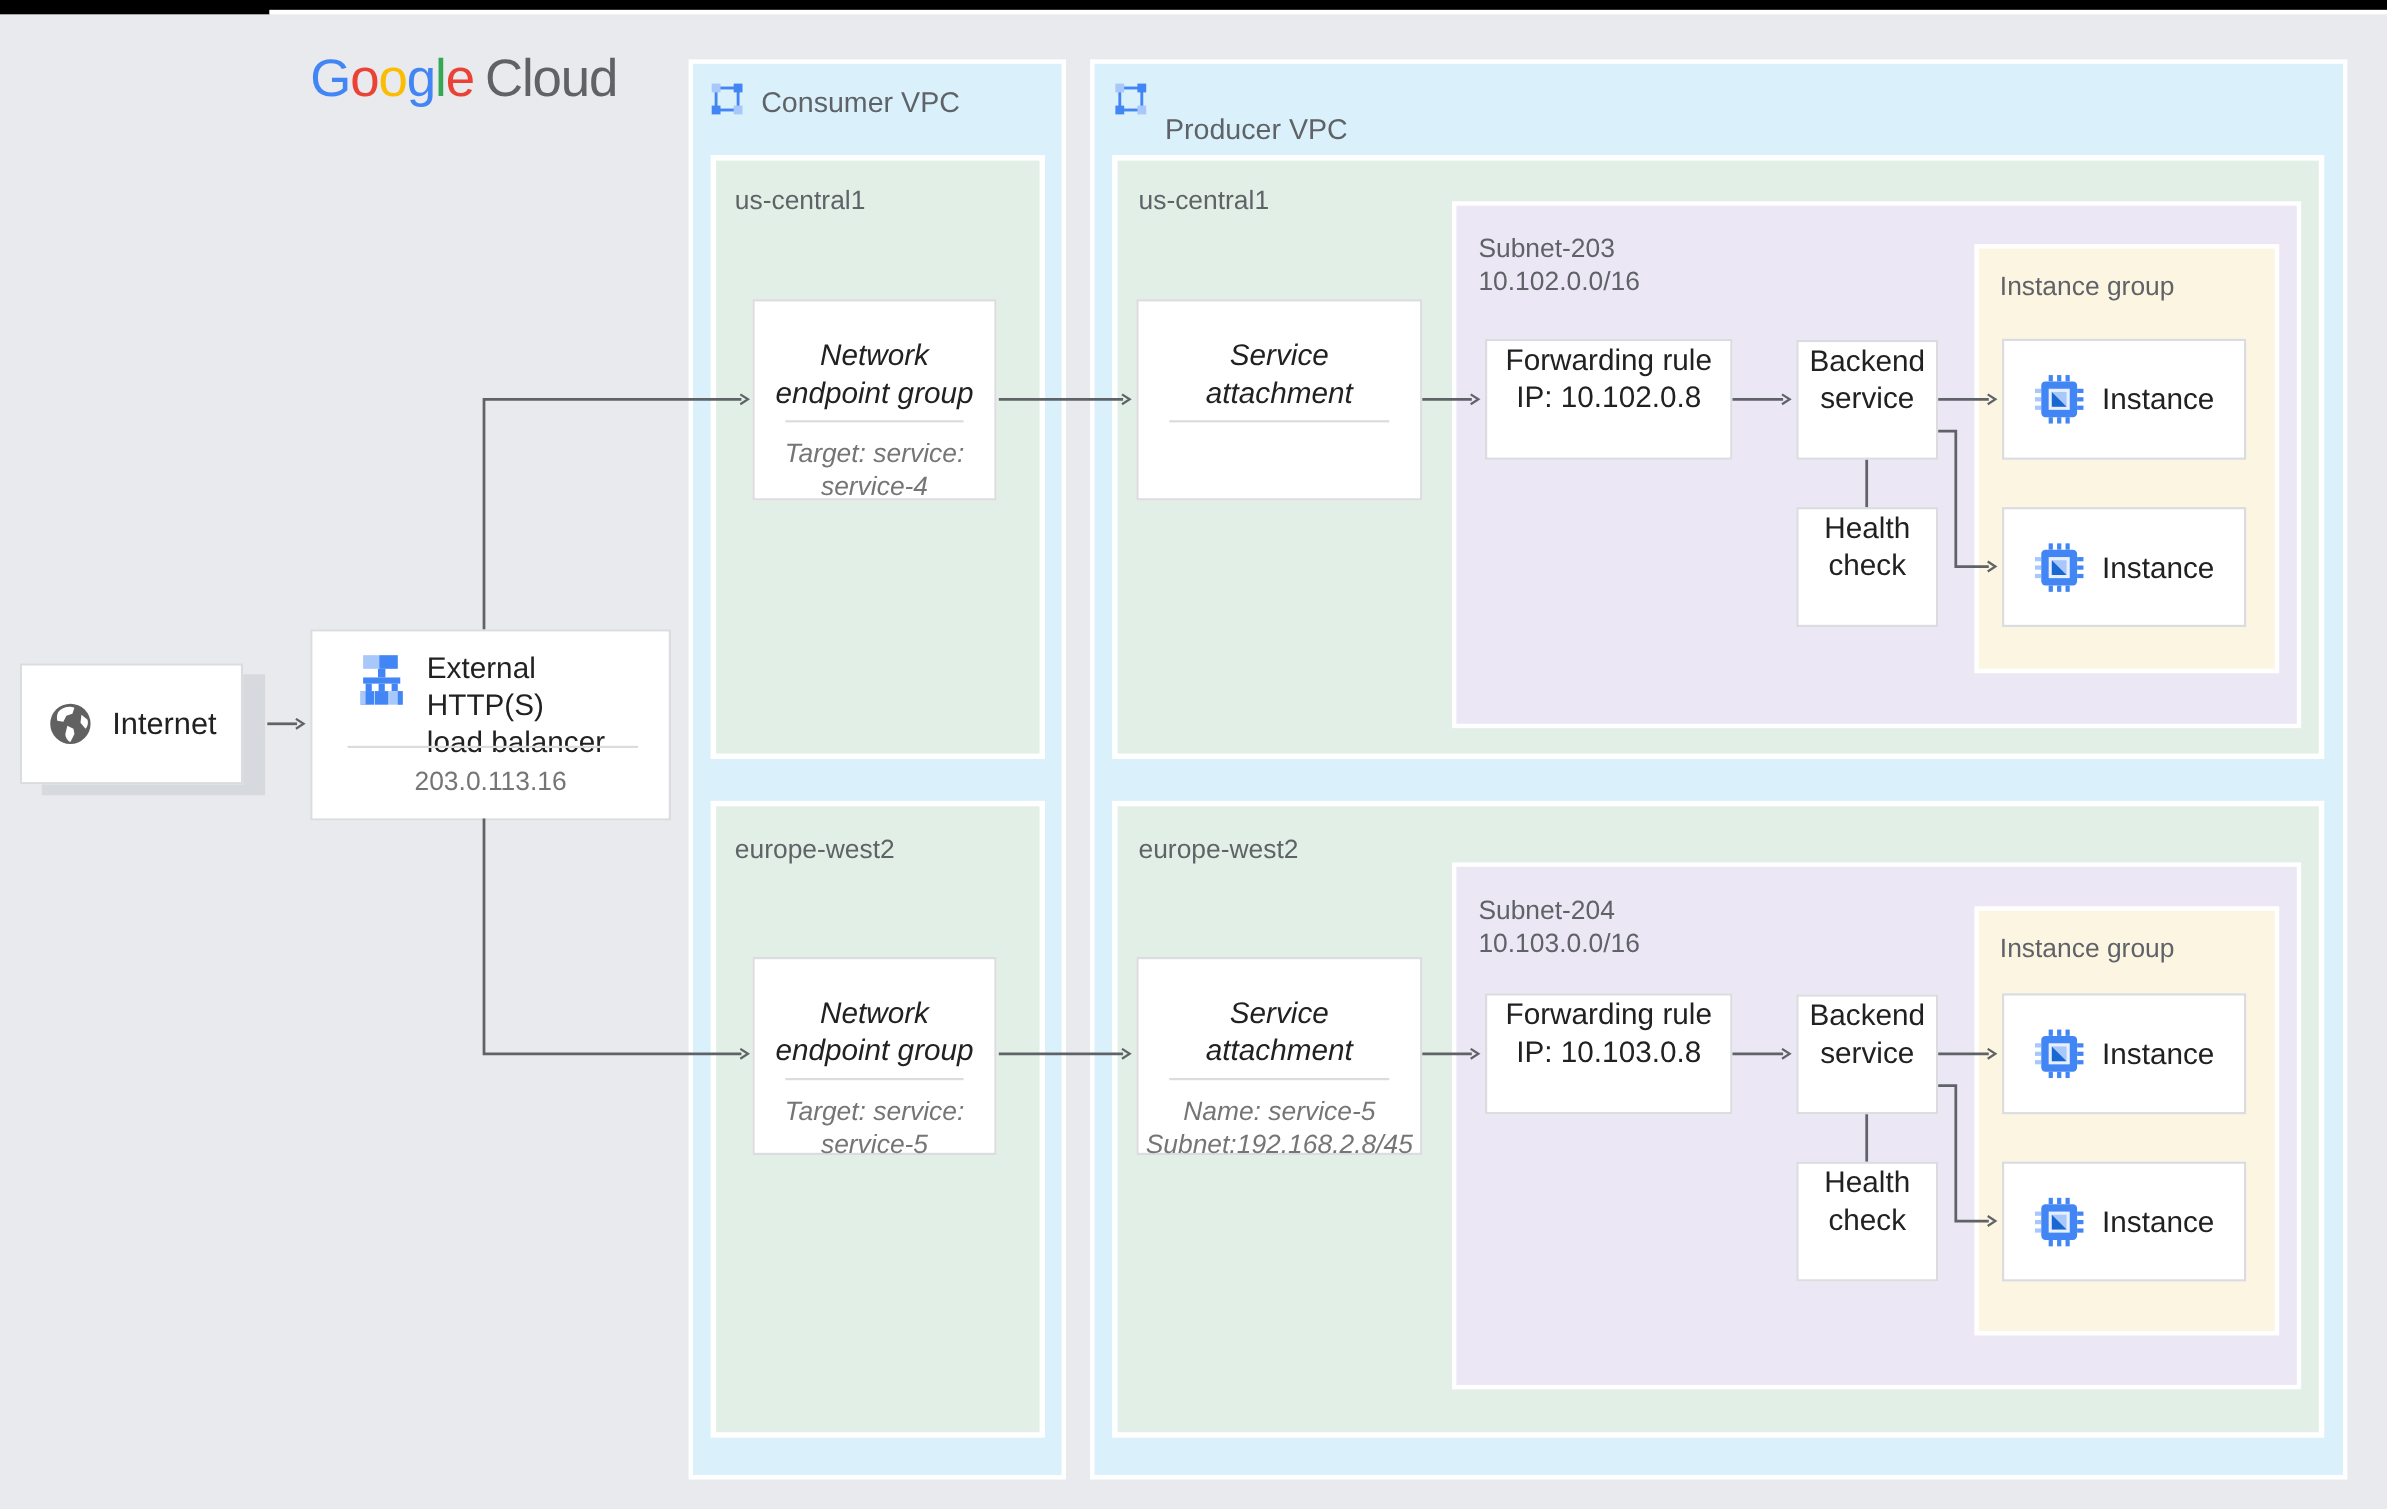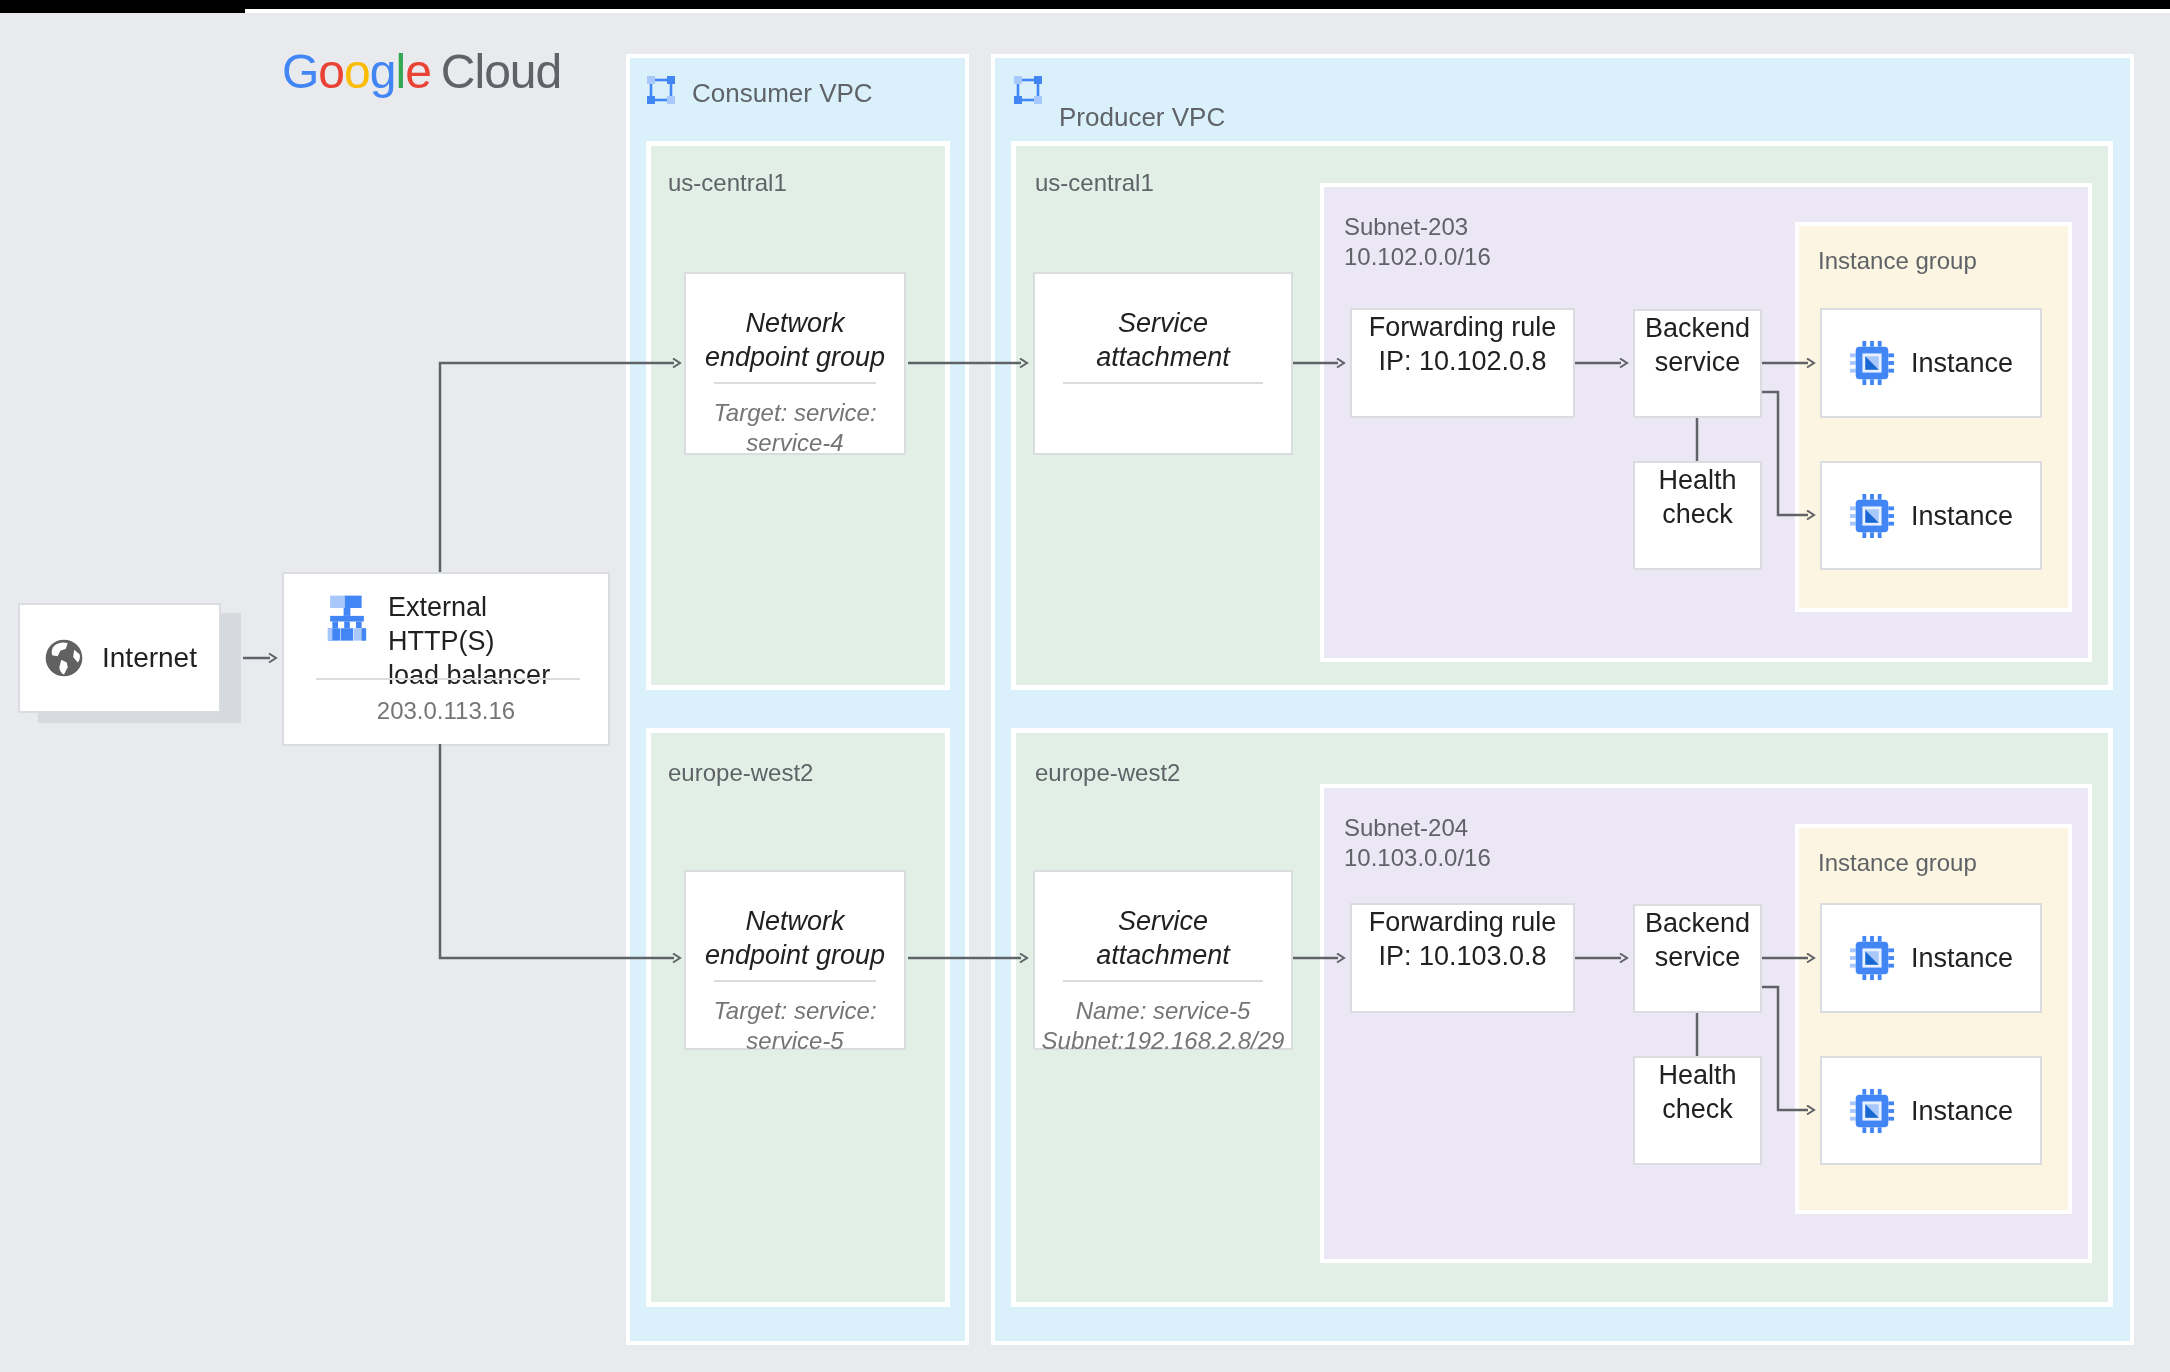--- a/index.html
+++ b/index.html
@@ -193,21 +193,21 @@
   </div>
 
   <div class="region" style="left:1011px;top:728px;width:1102px;height:579px;"></div>
   <div class="zlabel" style="left:1035px;top:758px;">europe-west2</div>
 
   <div class="wbox colbox" style="left:1033px;top:870px;width:260px;height:180px;">
     <div class="title">Service
 attachment</div>
     <div class="divider"></div>
     <div class="sub">Name: service-5
-Subnet:192.168.2.8/29</div>
+Subnet:192.168.2.8/45</div>
   </div>
 
   <div class="subnet" style="left:1320px;top:784px;width:772px;height:479px;"></div>
   <div class="zlabel" style="left:1344px;top:813px;">Subnet-204
 10.103.0.0/16</div>
 
   <div class="wbox ctrbox" style="left:1350px;top:903px;width:225px;height:110px;">
     <div class="title">Forwarding rule
 IP: 10.103.0.8</div>
   </div>

